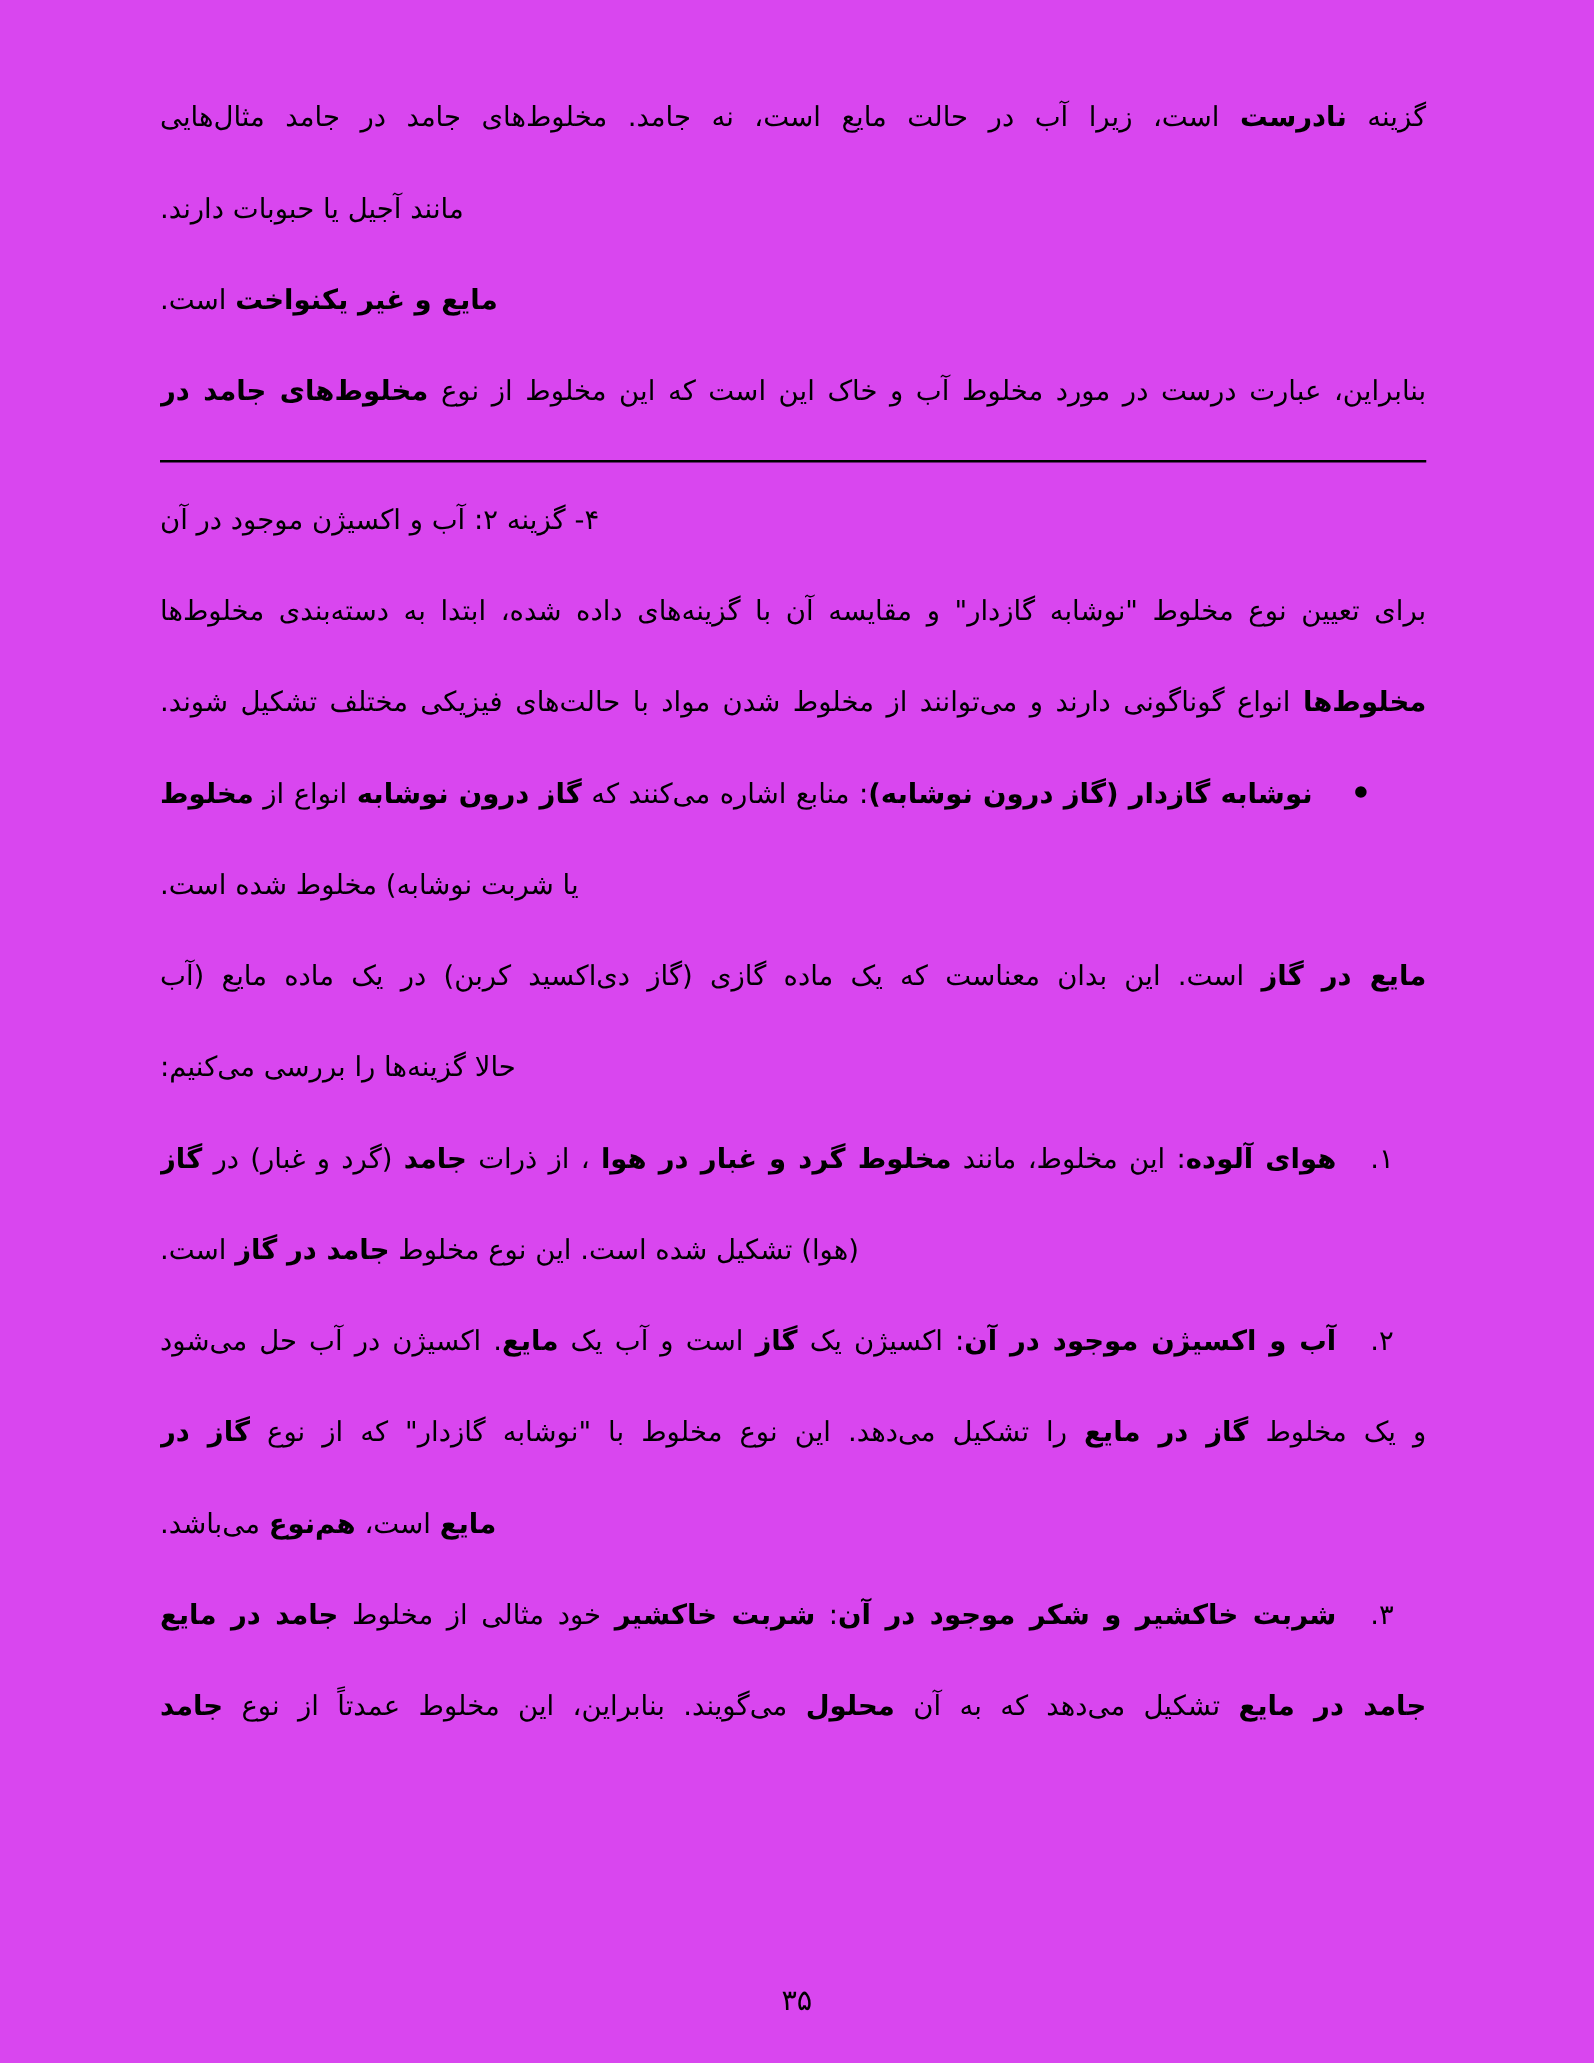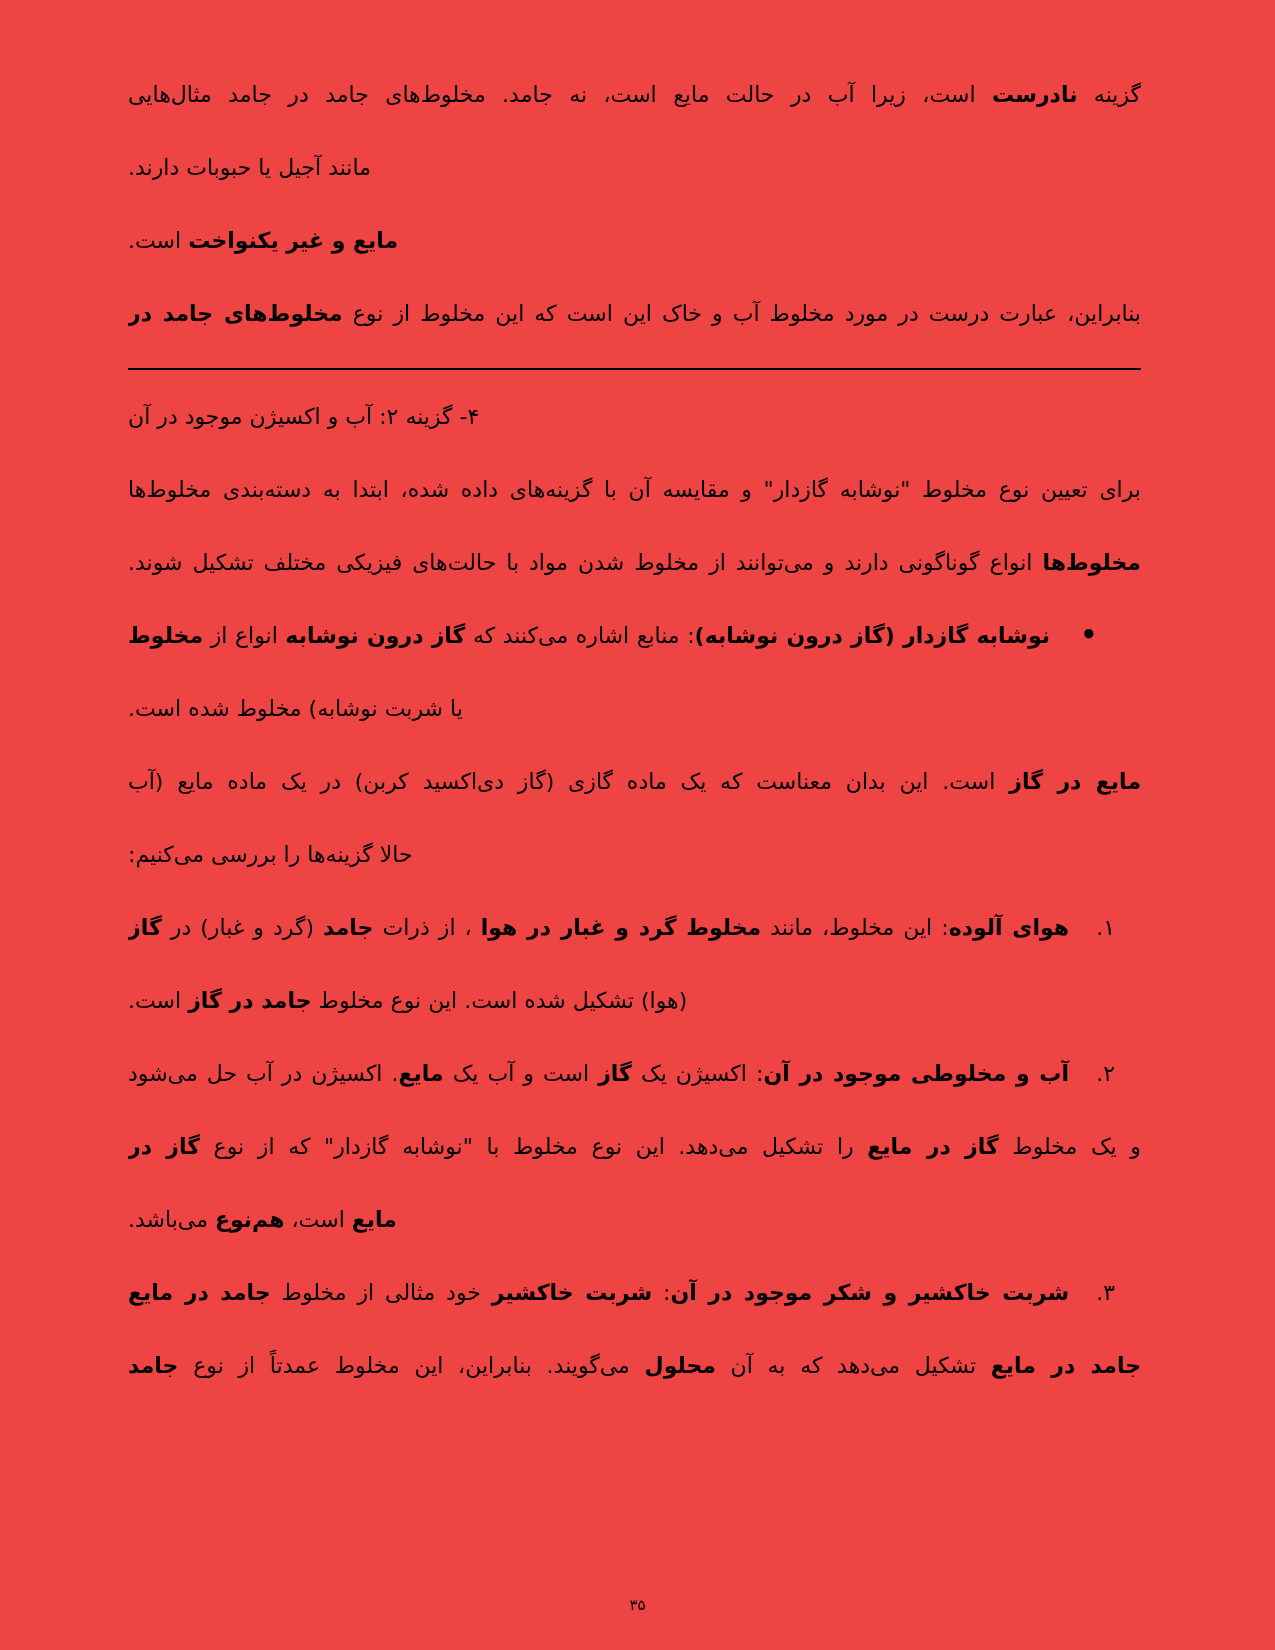--- a/index.html
+++ b/index.html
@@ -1,20 +1,20 @@
 <!DOCTYPE html>
 <html lang="fa" dir="rtl"><head>
 <meta charset="utf-8">
 <style>
   html,body{margin:0;padding:0;background:#e8e8e8;}
   .page{
     position:relative;
     width:1275px;height:1650px;
     margin:0 auto;
-    background:#ef4444;
+    background:#d946ef;
     color:#000000;
     font-family:"DejaVu Sans",sans-serif;
     direction:rtl;
     overflow:hidden;
   }
   .content{
     padding:58px 134px 0 128px; 
   }
   .line{
     position:relative;
@@ -48,21 +48,21 @@
     border:none;
     border-top:2.5px solid #000;
     margin:18px 0 10px 0;
     width:100%;
   }
   .pagenum{
     position:absolute;
     left:0;right:0;
     bottom:36px;
     text-align:center;
-    font-size:15px;
+    font-size:23px;
     color:#000;
   }
 </style>
 </head>
 <body>
 
 <div class="page">
   <div class="content" id="doc-content">
       <div class="line justify"><span>گزینه </span><span class="b">نادرست</span><span> است، زیرا آب در حالت مایع است، نه جامد. مخلوط‌های جامد در جامد مثال‌هایی</span></div>
       <div class="line end"><span>مانند آجیل یا حبوبات دارند.</span></div>
@@ -71,20 +71,20 @@
       <div class="rule"></div>
       <div class="line end"><span>۴- گزینه ۲: آب و اکسیژن موجود در آن</span></div>
       <div class="line justify"><span>برای تعیین نوع مخلوط "نوشابه گازدار" و مقایسه آن با گزینه‌های داده شده، ابتدا به دسته‌بندی مخلوط‌ها</span></div>
       <div class="line justify"><span class="b">مخلوط‌ها</span><span> انواع گوناگونی دارند و می‌توانند از مخلوط شدن مواد با حالت‌های فیزیکی مختلف تشکیل شوند.</span></div>
       <div class="line justify has-bullet"><span class="marker bullet">•</span><span class="b">نوشابه گازدار (گاز درون نوشابه)</span><span>: منابع اشاره می‌کنند که </span><span class="b">گاز درون نوشابه</span><span> انواع از </span><span class="b">مخلوط</span></div>
       <div class="line end"><span>یا شربت نوشابه) مخلوط شده است.</span></div>
       <div class="line justify"><span class="b">مایع در گاز</span><span> است. این بدان معناست که یک ماده گازی (گاز دی‌اکسید کربن) در یک ماده مایع (آب</span></div>
       <div class="line end"><span>حالا گزینه‌ها را بررسی می‌کنیم:</span></div>
       <div class="line justify has-number"><span class="marker number">۱.</span><span class="b">هوای آلوده</span><span>: این مخلوط، مانند </span><span class="b">مخلوط گرد و غبار در هوا</span><span> ، از ذرات </span><span class="b">جامد</span><span> (گرد و غبار) در </span><span class="b">گاز</span></div>
       <div class="line end"><span>(هوا) تشکیل شده است. این نوع مخلوط </span><span class="b">جامد در گاز</span><span> است.</span></div>
-      <div class="line justify has-number"><span class="marker number">۲.</span><span class="b">آب و مخلوطی موجود در آن</span><span>: اکسیژن یک </span><span class="b">گاز</span><span> است و آب یک </span><span class="b">مایع</span><span>. اکسیژن در آب حل می‌شود</span></div>
+      <div class="line justify has-number"><span class="marker number">۲.</span><span class="b">آب و اکسیژن موجود در آن</span><span>: اکسیژن یک </span><span class="b">گاز</span><span> است و آب یک </span><span class="b">مایع</span><span>. اکسیژن در آب حل می‌شود</span></div>
       <div class="line justify"><span>و یک مخلوط </span><span class="b">گاز در مایع</span><span> را تشکیل می‌دهد. این نوع مخلوط با "نوشابه گازدار" که از نوع </span><span class="b">گاز در</span></div>
       <div class="line end"><span class="b">مایع</span><span> است، </span><span class="b">هم‌نوع</span><span> می‌باشد.</span></div>
       <div class="line justify has-number"><span class="marker number">۳.</span><span class="b">شربت خاکشیر و شکر موجود در آن</span><span>: </span><span class="b">شربت خاکشیر</span><span> خود مثالی از مخلوط </span><span class="b">جامد در مایع</span></div>
       <div class="line justify"><span class="b">جامد در مایع</span><span> تشکیل می‌دهد که به آن </span><span class="b">محلول</span><span> می‌گویند. بنابراین، این مخلوط عمدتاً از نوع </span><span class="b">جامد</span></div>
     </div>
   <div class="pagenum">۳۵</div>
 </div>
 
 </body></html>

